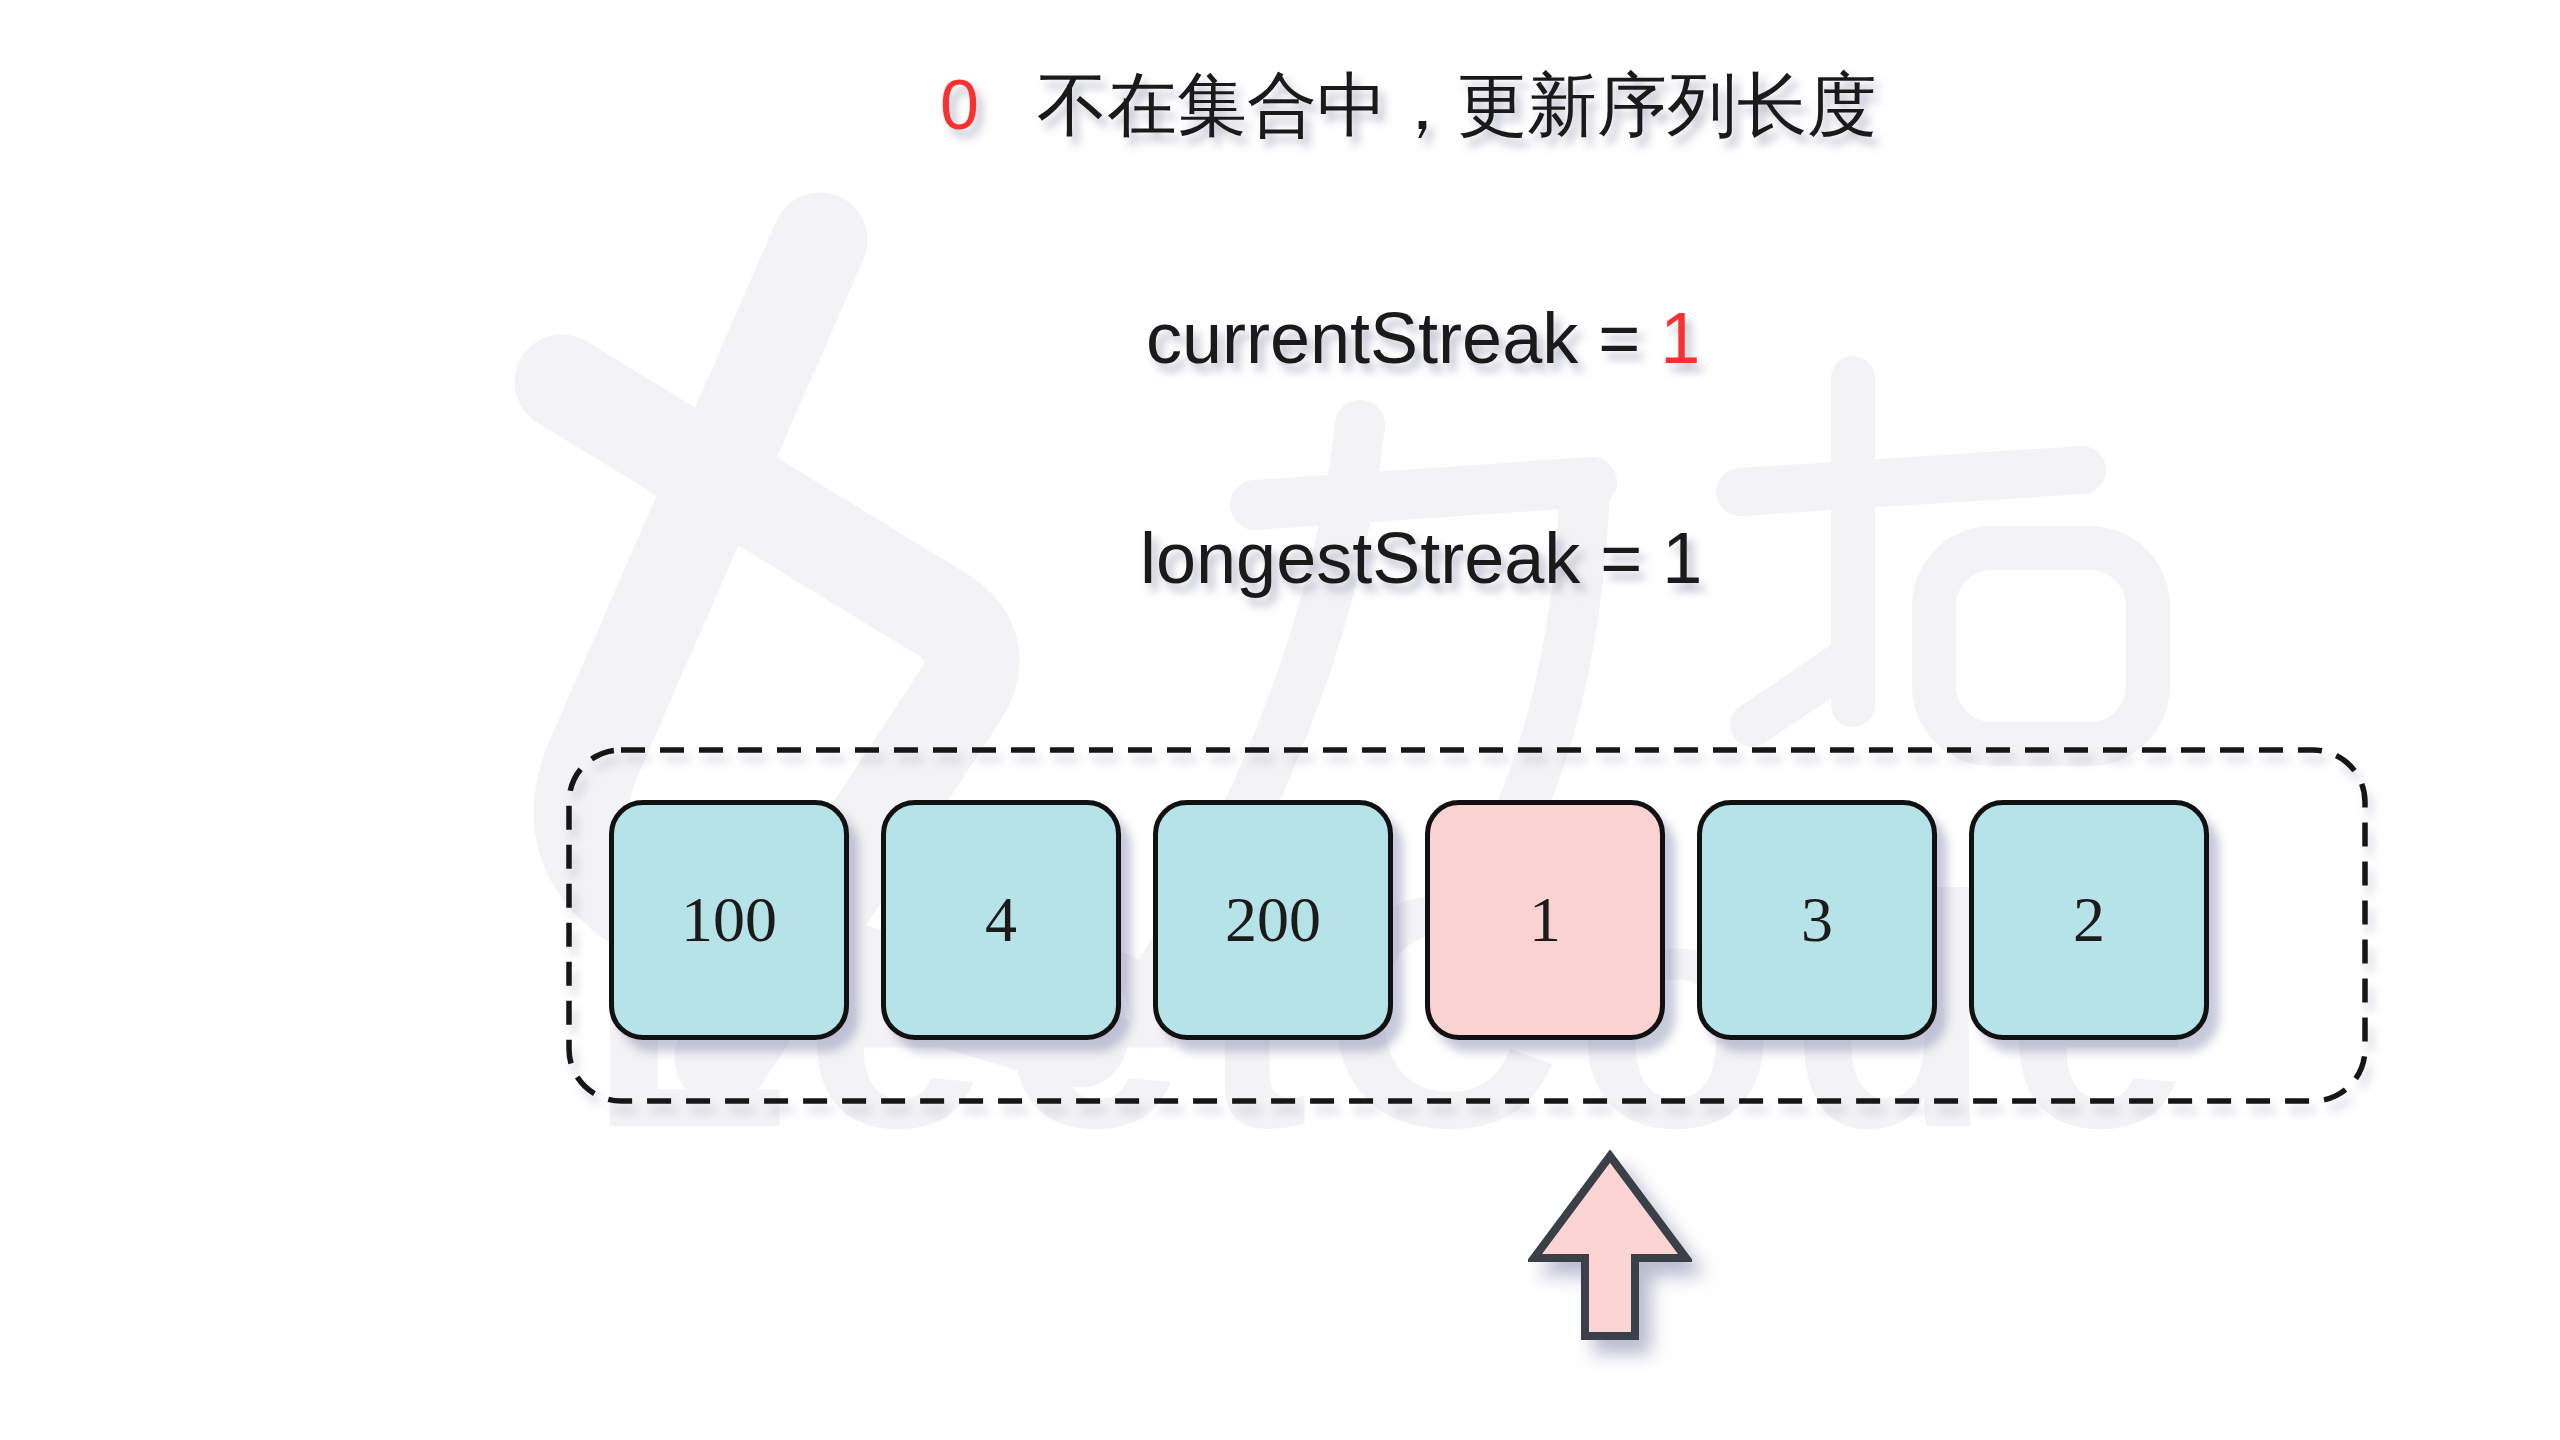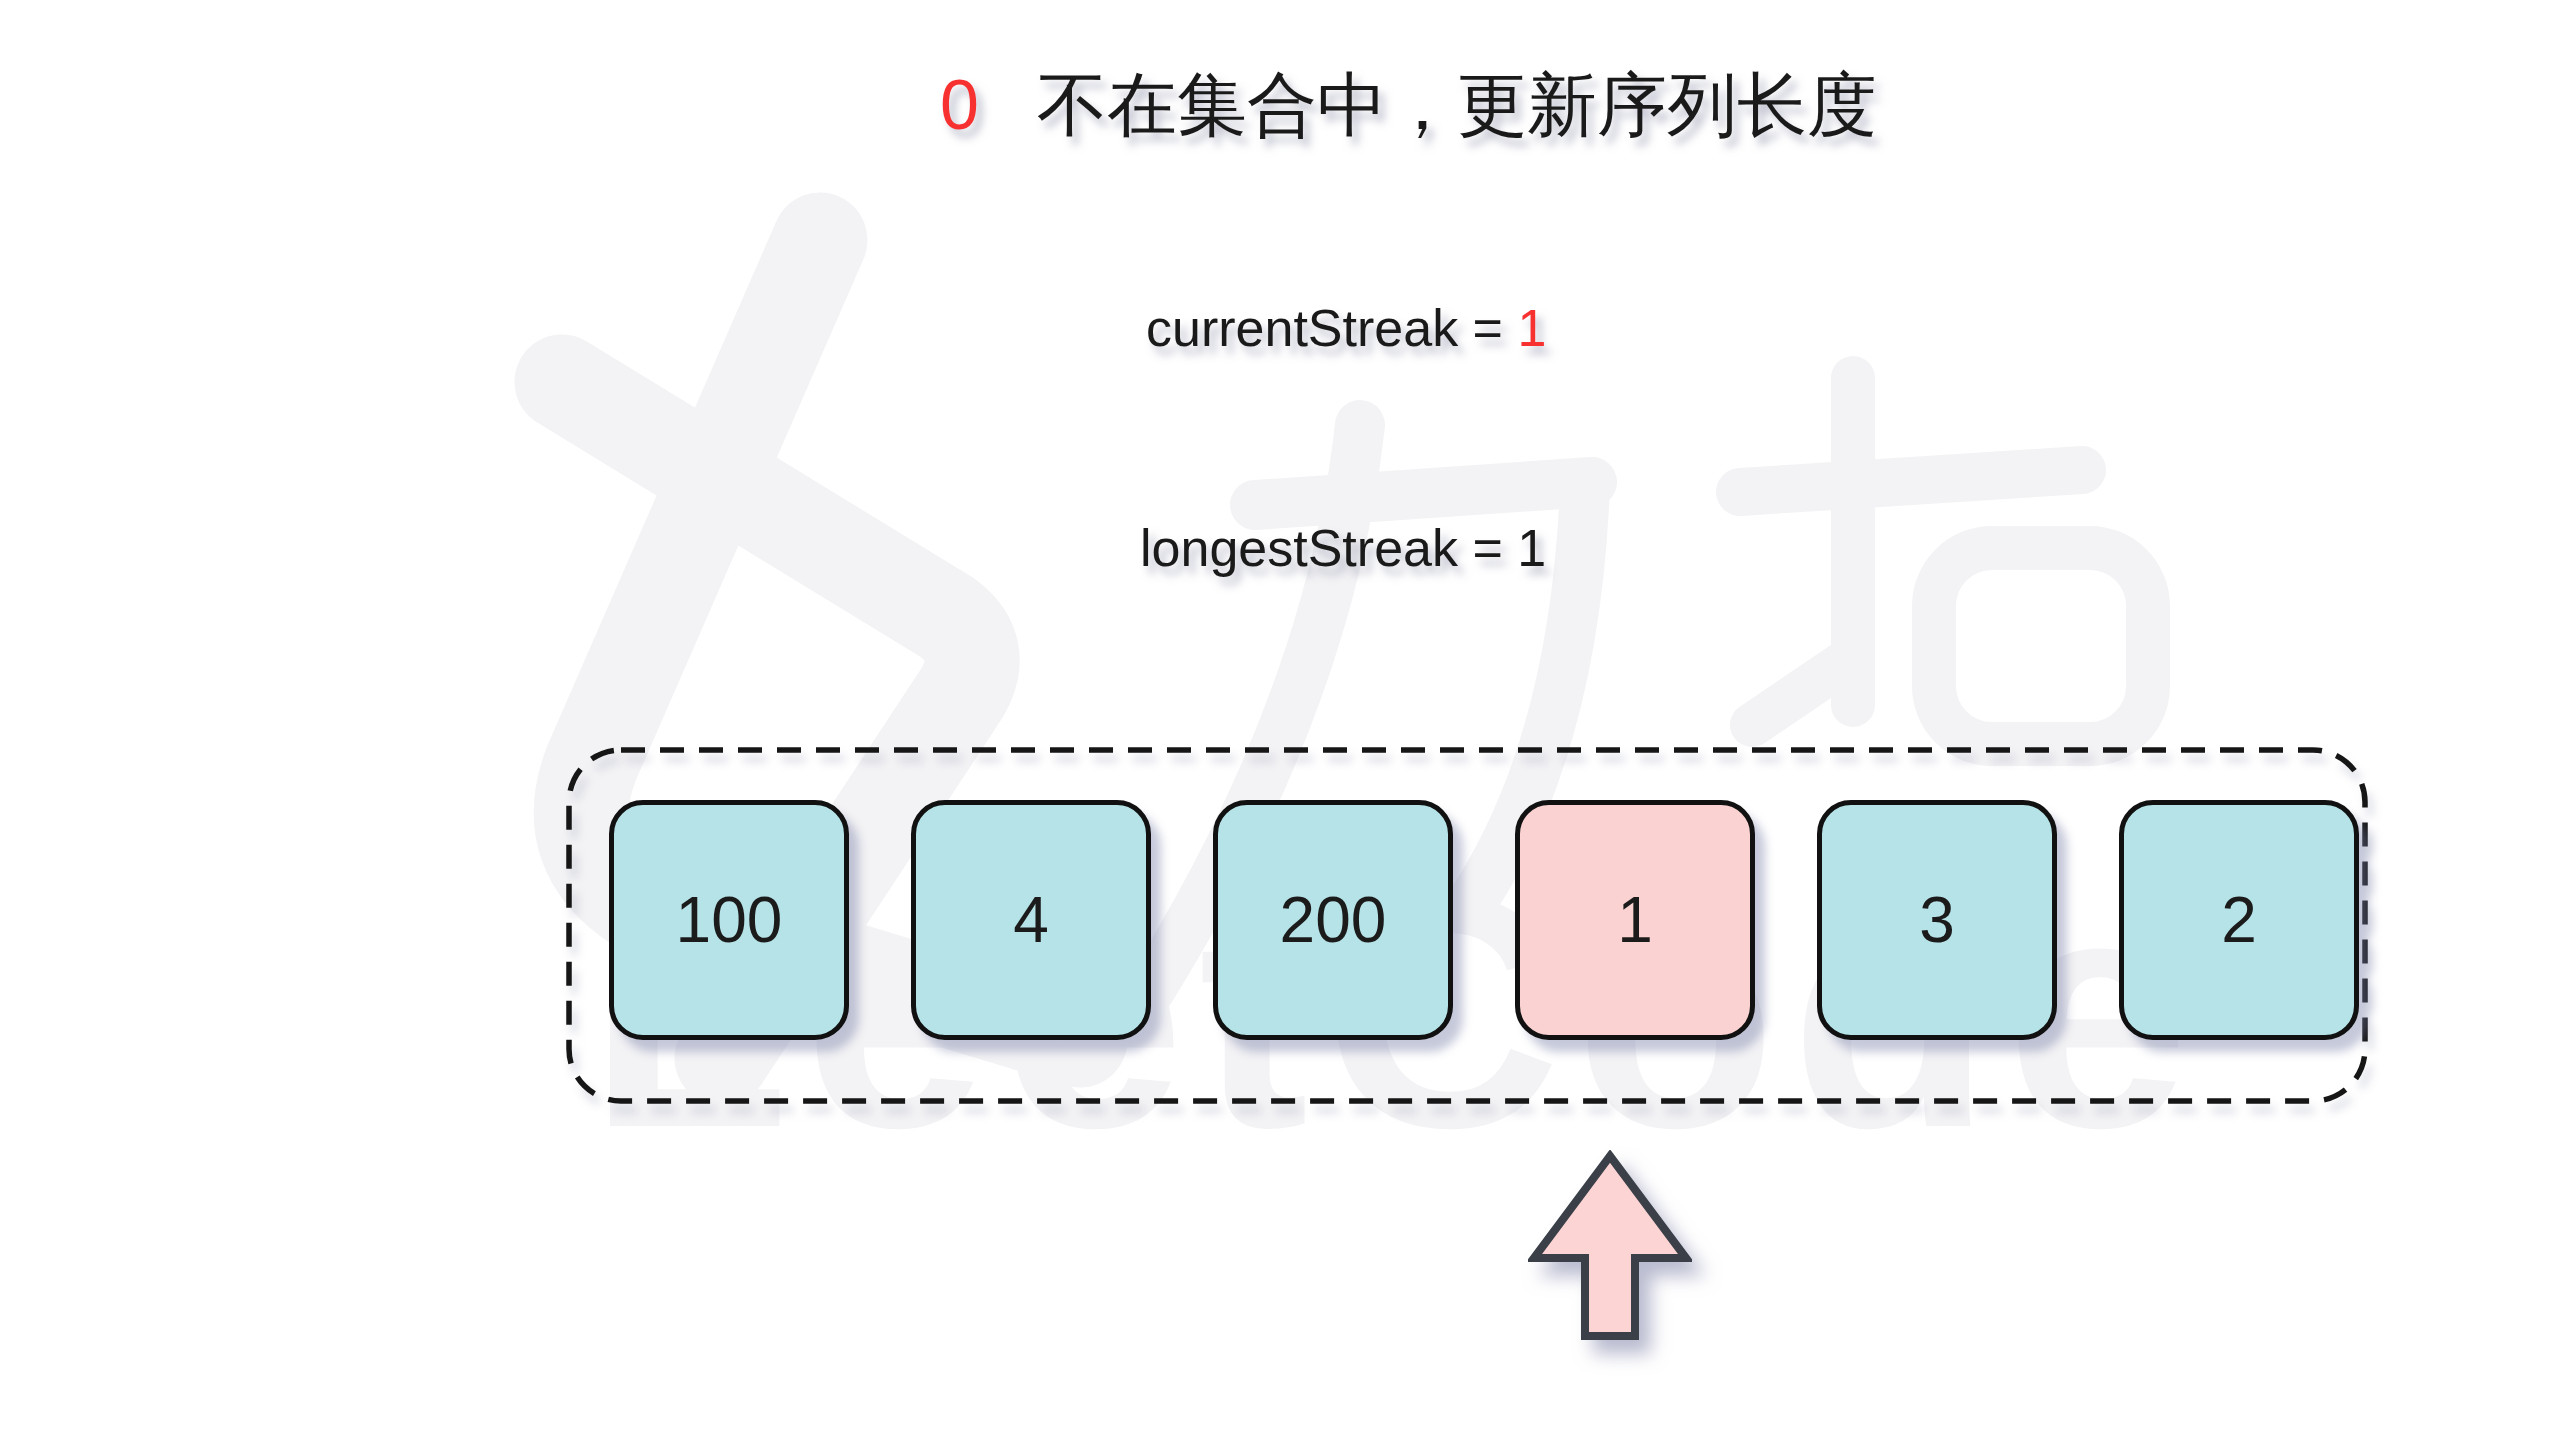--- a/index.html
+++ b/index.html
@@ -21,34 +21,34 @@
     font-size:330px;font-weight:bold;letter-spacing:14px;
   }
   
   .caption, .var-line, .set-label{
     position:absolute;z-index:2;line-height:1;white-space:nowrap;
     text-shadow:6px 8px 9px rgba(125,130,158,0.50);
   }
   .caption{left:940px;top:70px;font-size:70px;}
   .caption .hl{margin-right:58px;}
   .hl{color:var(--highlight-text,#f73030);}
-  .var-line{font-size:52px;}
+  .var-line{font-size:72px;}
   .var-line .sep{white-space:pre;}
   .var-current{left:1146px;top:302px;}
   .var-longest{left:1140px;top:522px;}
   .set-label{left:48px;top:887px;font-size:78px;}
   
   .set-border{
     position:absolute;left:566px;top:747px;width:1802px;height:357px;z-index:1;
     filter:drop-shadow(5px 9px 5px rgba(150,155,180,0.40));
   }
   .set-border rect{fill:none;stroke:var(--container-border,#161616);}
   .set-row{
     position:absolute;left:609px;top:800px;z-index:2;
-    display:flex;gap:62px;
+    display:flex;gap:32px;font-family:Liberation Serif, serif;
   }
   .cell{
     width:240px;height:240px;box-sizing:border-box;
     background:var(--cell-default-bg,#b6e3e7);
     border:5px solid var(--cell-border,#111111);
     border-radius:34px;
     display:flex;align-items:center;justify-content:center;
     box-shadow:10px 12px 10px rgba(120,126,168,0.42);
     font-size:64px;color:#1b1b1b;
   }

